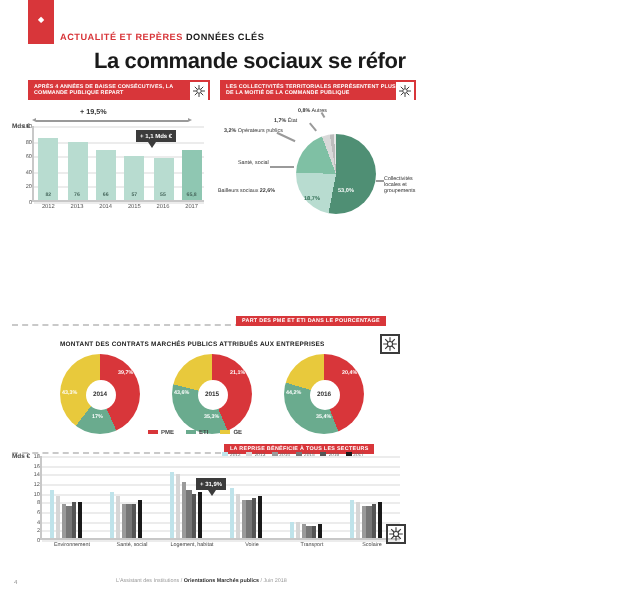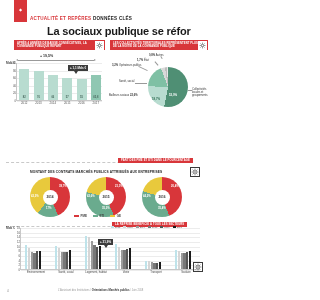--- a/index.html
+++ b/index.html
@@ -106,21 +106,21 @@
 
 <div class="page">
 
   <div class="hdr-block">
     <span class="gl">◆</span>
   </div>
   <div class="kicker">
     <span class="k1">ACTUALITÉ ET REPÈRES</span>
     <span class="k2">DONNÉES CLÉS</span>
   </div>
-  <div class="title">La sociaux publique se réfor</div>
+  <div class="title">La commande sociaux se réfor</div>
 
   <div class="banner banner-l">
     <div class="btxt">APRÈS 4 ANNÉES DE BAISSE CONSÉCUTIVES, LA COMMANDE PUBLIQUE REPART</div>
     <div class="bicon">
       <svg viewBox="0 0 20 20">
           <g fill="none" stroke="#3b3b3b" stroke-width="1.4">
         <circle cx="10" cy="10" r="3.2"></circle>
             <path d="M10 1.5v5M10 13.5v5M1.5 10h5M13.5 10h5"></path>
         <path d="M4 4l3.5 3.5M16 4l-3.5 3.5M4 16l3.5-3.5M16 16l-3.5-3.5"></path>
           </g>

